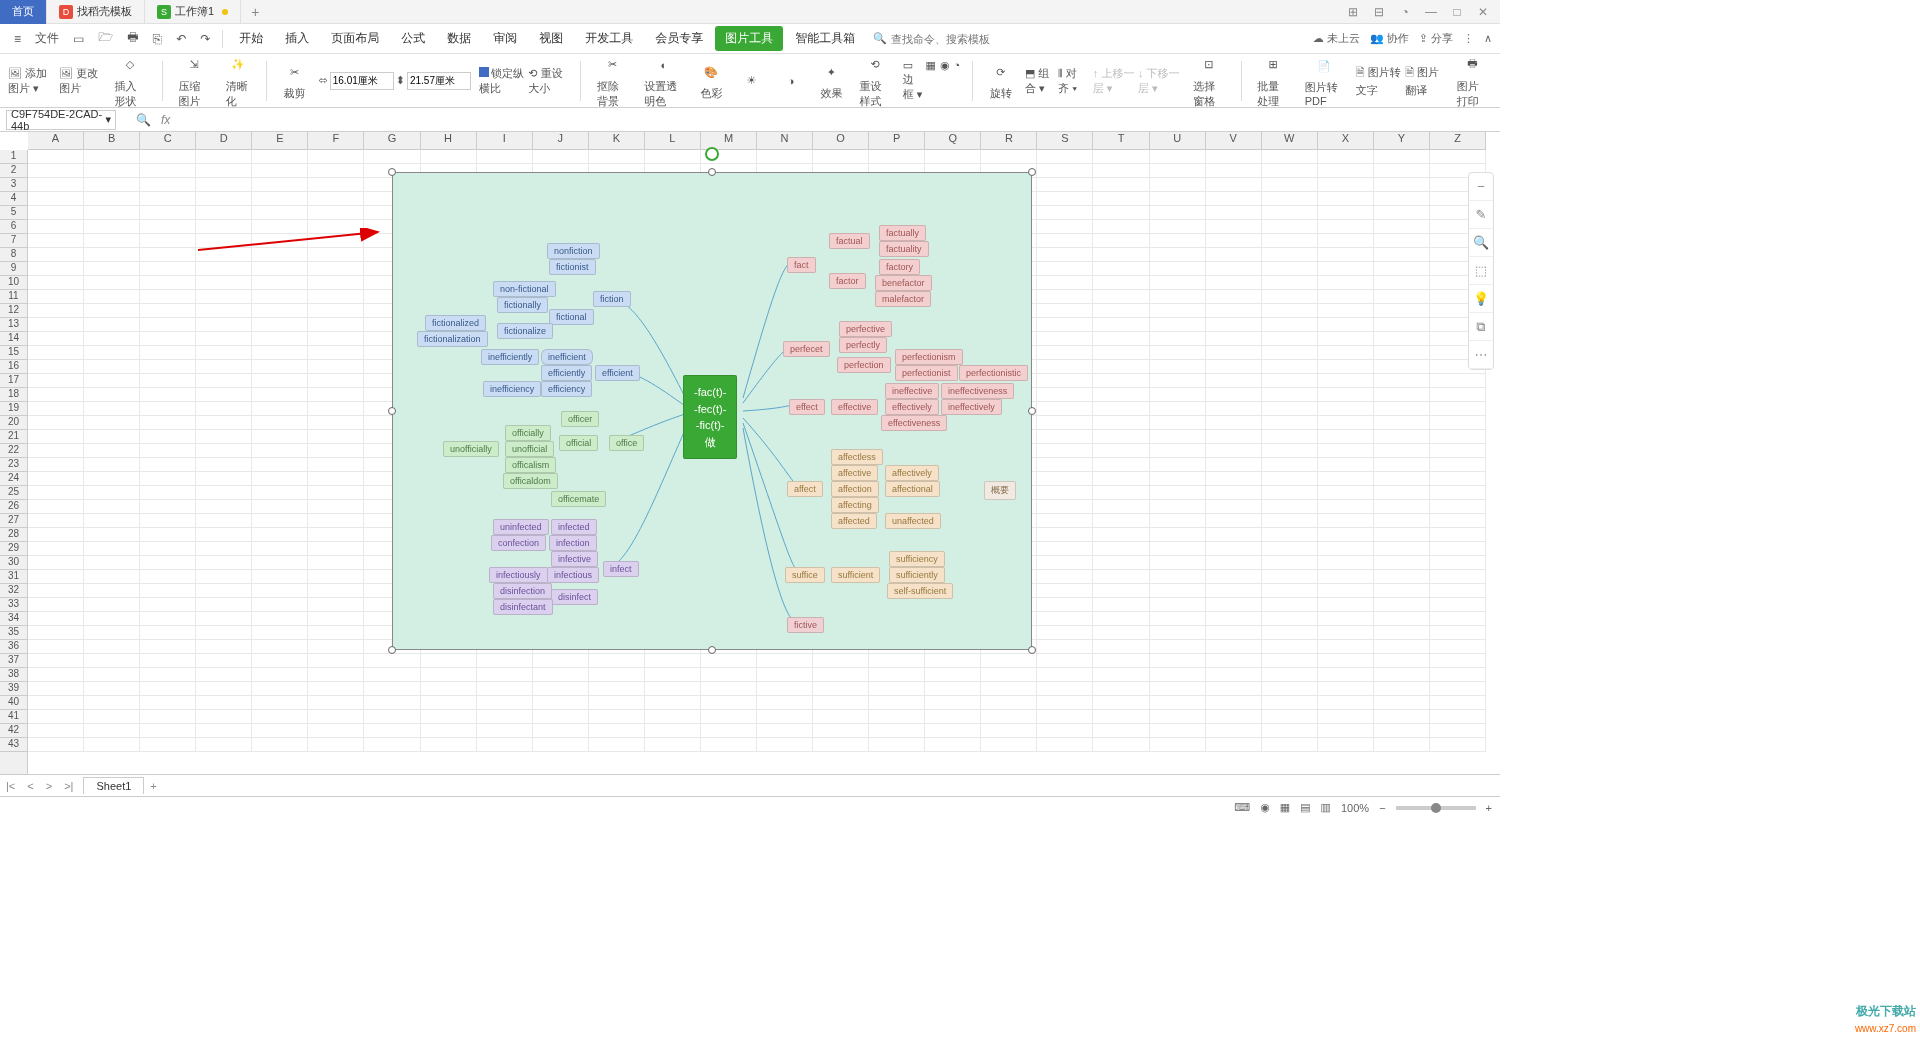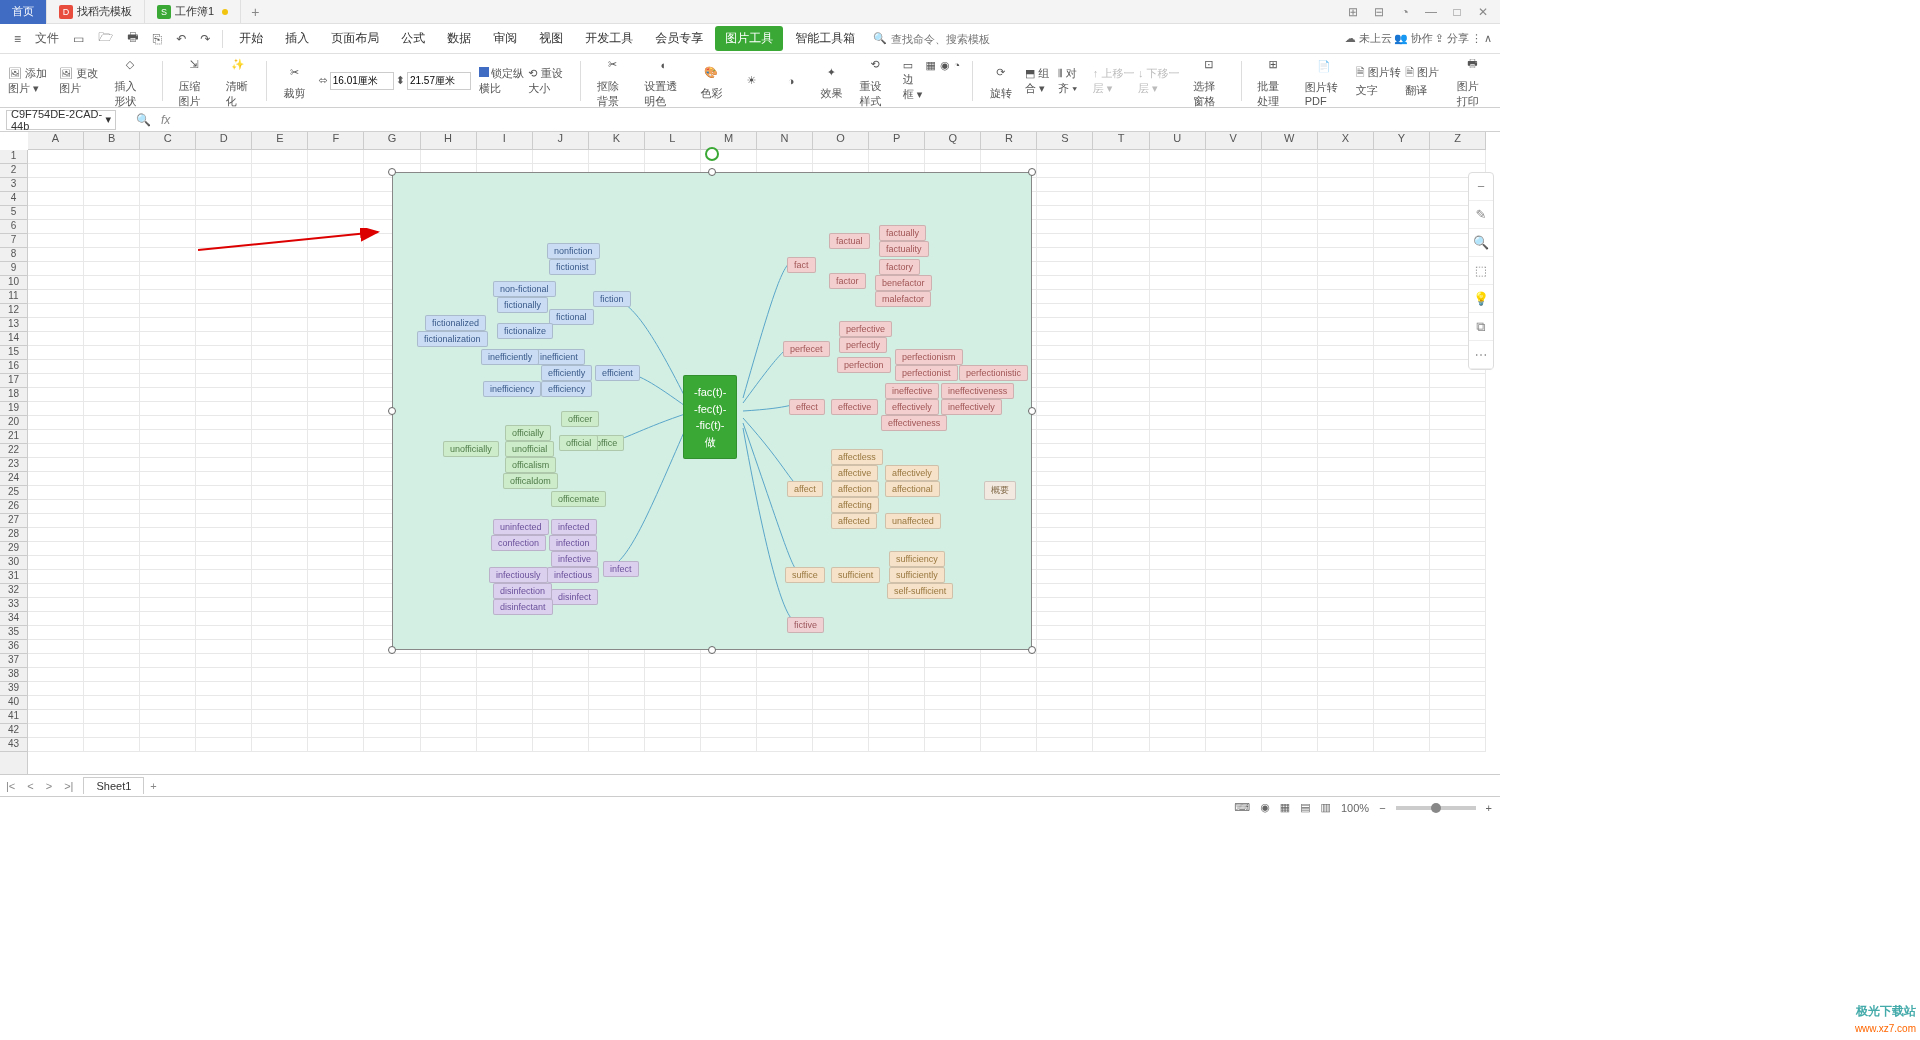--- a/index.html
+++ b/index.html
@@ -15,21 +15,21 @@
   .winctrl span { width: 18px; text-align: center; }
 
   
   .menubar { height: 30px; display: flex; align-items: center; padding: 0 8px; gap: 2px; border-bottom: 1px solid #e0e0e0; }
   .menubtn { padding: 4px 6px; font-size: 12px; color: #555; }
   .menusep { width: 1px; height: 18px; background: #ddd; margin: 0 4px; }
   .menuitem { padding: 4px 10px; font-size: 12px; color: #333; }
   .menuitem.active { background: #3aa835; color: #fff; border-radius: 3px; }
   .search-cmd { margin-left: 6px; display: flex; align-items: center; gap: 4px; color: #aaa; font-size: 11px; }
   .search-cmd input { border: none; outline: none; font-size: 11px; width: 120px; }
-  .right-menu { margin-left: auto; display: flex; gap: 2px; align-items: center; color: #666; font-size: 11px; }
+  .right-menu { margin-left: auto; display: flex; gap: 10px; align-items: center; color: #666; font-size: 11px; }
 
   
   .ribbon { height: 54px; display: flex; align-items: center; padding: 0 8px; gap: 8px; border-bottom: 1px solid #d0d0d0; font-size: 11px; color: #555; }
   .rgroup { display: flex; flex-direction: column; align-items: center; gap: 2px; padding: 0 4px; }
   .rgroup .ico { width: 24px; height: 24px; display: flex; align-items: center; justify-content: center; }
   .rsep { width: 1px; height: 40px; background: #ddd; margin: 0 4px; }
   .rrow { display: flex; flex-direction: row; gap: 2px; }
   .rinput { width: 64px; height: 18px; border: 1px solid #ccc; font-size: 10px; padding: 0 2px; }
 
   
@@ -1589,27 +1589,27 @@
       <div class="node n-blue" style="left:154px;top:70px;">nonfiction</div>
       <div class="node n-blue" style="left:156px;top:86px;">fictionist</div>
       <div class="node n-blue" style="left:156px;top:136px;">fictional</div>
       <div class="node n-blue" style="left:100px;top:108px;">non-fictional</div>
       <div class="node n-blue" style="left:104px;top:124px;">fictionally</div>
       <div class="node n-blue" style="left:104px;top:150px;">fictionalize</div>
       <div class="node n-blue" style="left:32px;top:142px;">fictionalized</div>
       <div class="node n-blue" style="left:24px;top:158px;">fictionalization</div>
 
       <div class="node n-blue" style="left:202px;top:192px;">efficient</div>
-      <div class="node n-blue" style="left:140px;top:176px;">inefficient</div>
+      <div class="node n-blue" style="left:148px;top:176px;border-radius:6px;">inefficient</div>
       <div class="node n-blue" style="left:88px;top:176px;">inefficiently</div>
       <div class="node n-blue" style="left:148px;top:192px;">efficiently</div>
       <div class="node n-blue" style="left:148px;top:208px;">efficiency</div>
       <div class="node n-blue" style="left:90px;top:208px;">inefficiency</div>
 
-      <div class="node n-green" style="left:196px;top:262px;">office</div>
+      <div class="node n-green" style="left:216px;top:262px;">office</div>
       <div class="node n-green" style="left:168px;top:238px;">officer</div>
       <div class="node n-green" style="left:166px;top:262px;">official</div>
       <div class="node n-green" style="left:112px;top:252px;">officially</div>
       <div class="node n-green" style="left:112px;top:268px;">unofficial</div>
       <div class="node n-green" style="left:50px;top:268px;">unofficially</div>
       <div class="node n-green" style="left:112px;top:284px;">officalism</div>
       <div class="node n-green" style="left:110px;top:300px;">officaldom</div>
       <div class="node n-green" style="left:158px;top:318px;">officemate</div>
 
       <div class="node n-purple" style="left:210px;top:388px;">infect</div>

